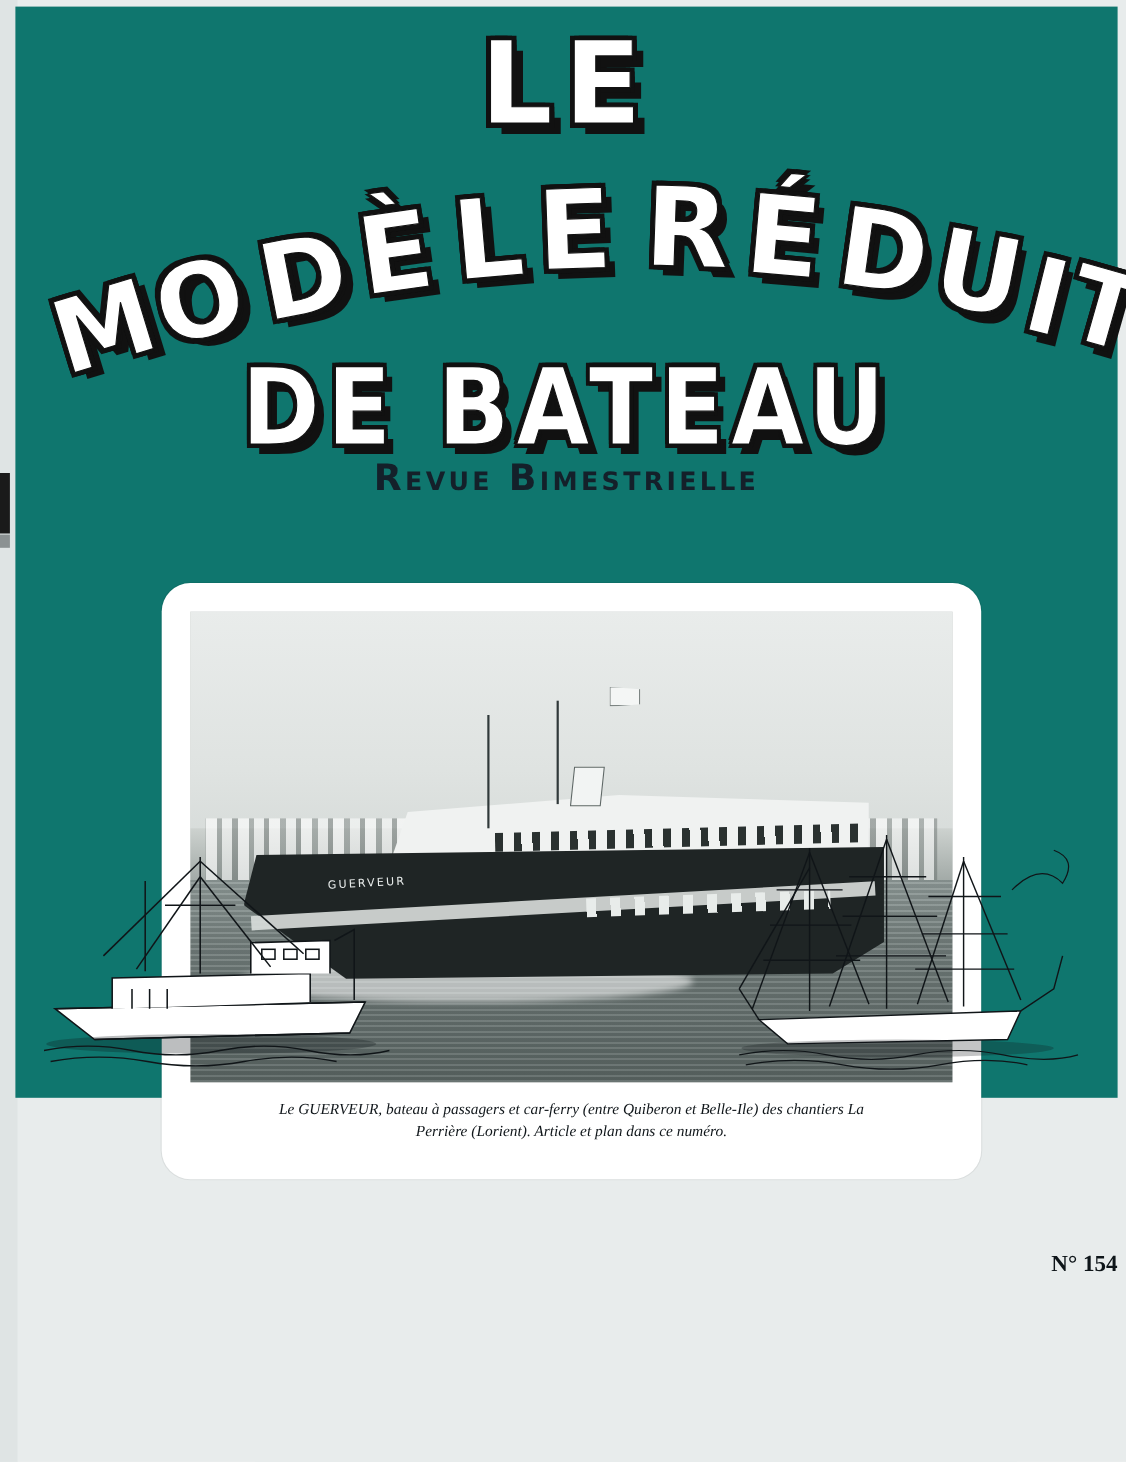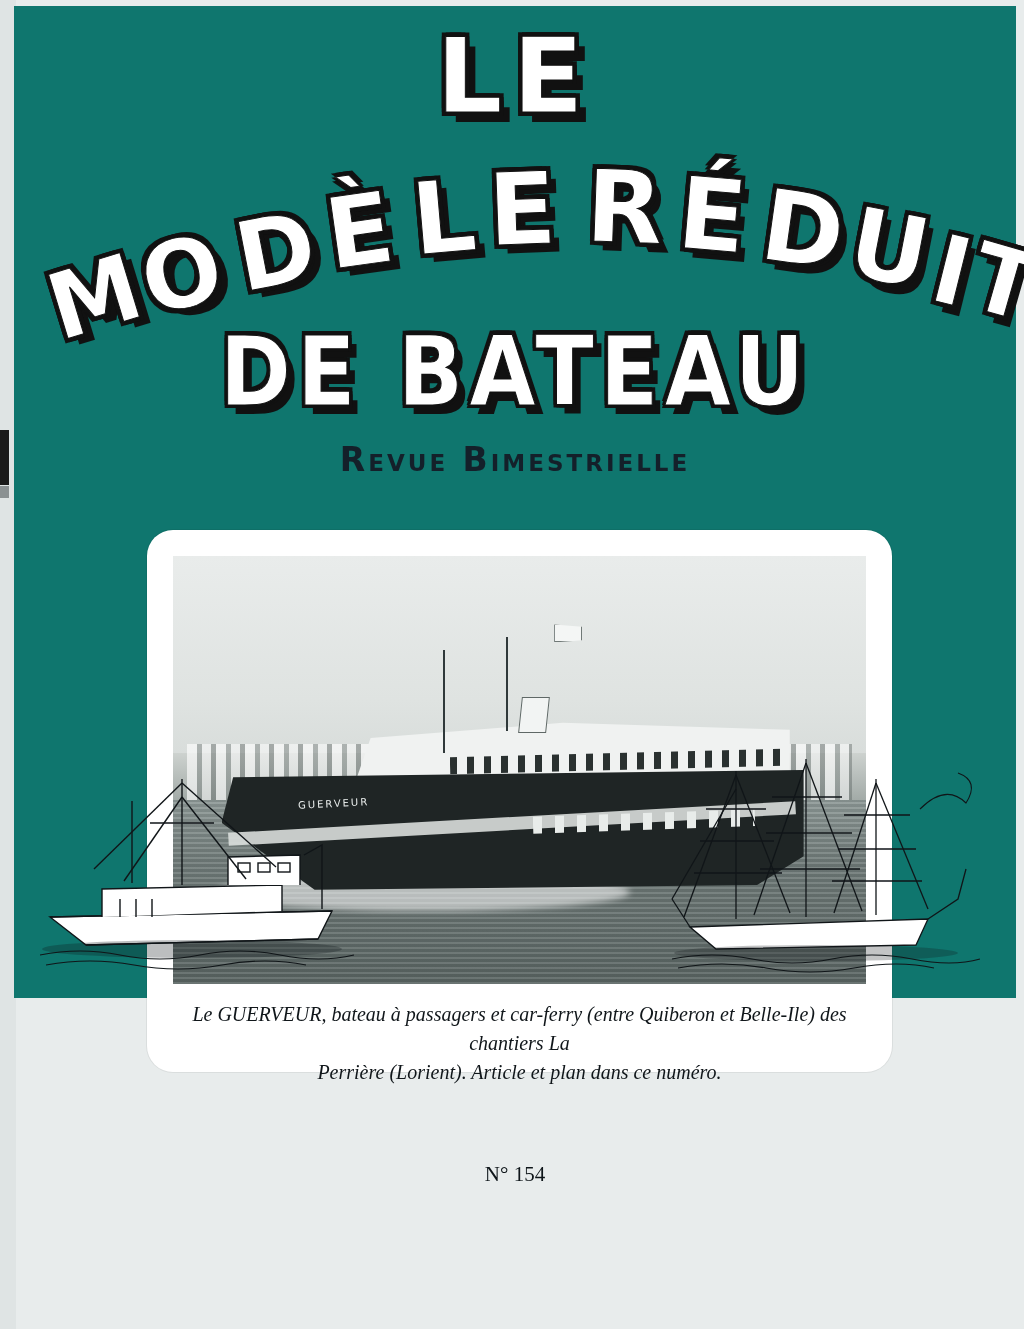--- a/index.html
+++ b/index.html
@@ -97,21 +97,20 @@
     color: #ffffff;
     letter-spacing: 6px;
     text-shadow:
       3px 0 0 #111, -3px 0 0 #111, 0 3px 0 #111, 0 -3px 0 #111,
       3px 3px 0 #111, -3px 3px 0 #111, 3px -3px 0 #111, -3px -3px 0 #111,
       8px 8px 0 #111;
     -webkit-text-stroke: 1px #111;
     transform: scaleY(1.12);
   }
   .subtitle {
-    margin-top: 26px;
     font-family: "DejaVu Sans", sans-serif;
     font-size: 33px;
     font-weight: bold;
     letter-spacing: 3px;
     color: #14202a;
     font-variant: small-caps;
   }
 
   
   .photo-panel {
@@ -259,44 +258,45 @@
     filter: blur(3px);
   }
   .caption {
     position: absolute;
     left: 26px;
     top: 470px;
     width: 693px;
     text-align: center;
     font-family: "Liberation Serif", serif;
     font-style: italic;
-    font-size: 20px;
+    font-size: 14px;
     line-height: 1.45;
     color: #10161a;
   }
 
   
   .issue-block {
     position: absolute;
     left: 0;
     top: 1120px;
     width: 1002px;
     text-align: center;
     font-family: "Liberation Serif", serif;
     color: #0e1519;
   }
   .issue-date {
     font-size: 22px;
     font-weight: bold;
     letter-spacing: 1px;
   }
   .issue-no {
-    margin-top: 36px;
+    margin-top: 10px;
     font-size: 21px;
-    font-weight: normal;
+    font-weight: bold;
+    text-align: right;
   }
   .issue-price {
     margin-top: 18px;
     font-size: 20px;
   }
 
   
   .illus {
     position: absolute;
     bottom: 24px;

